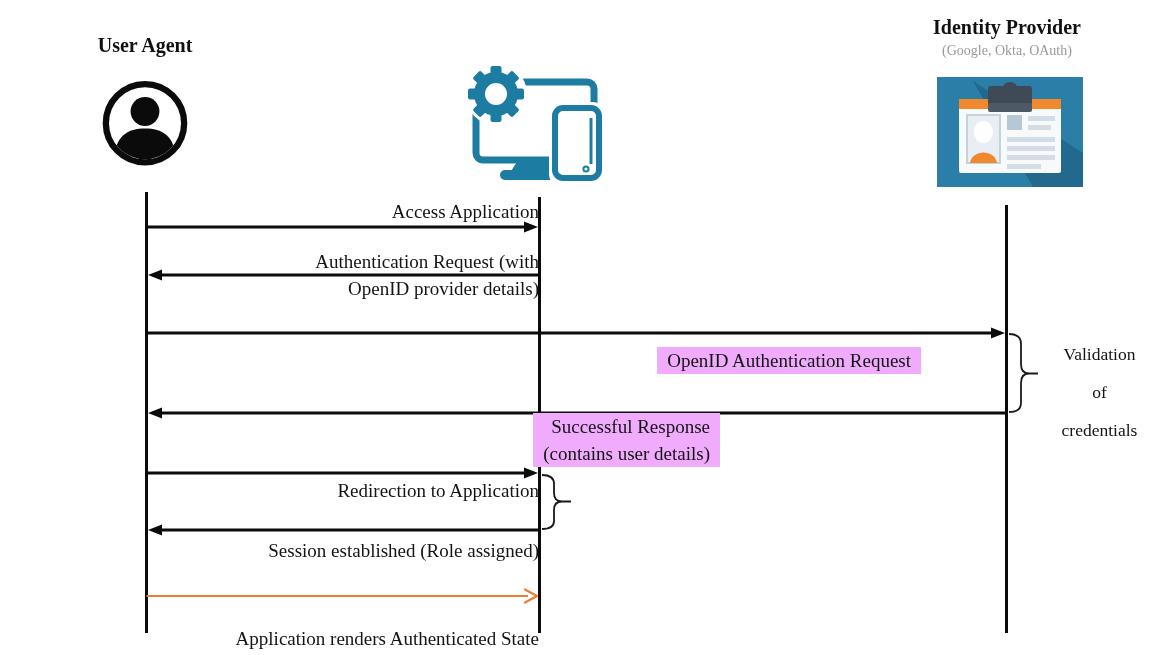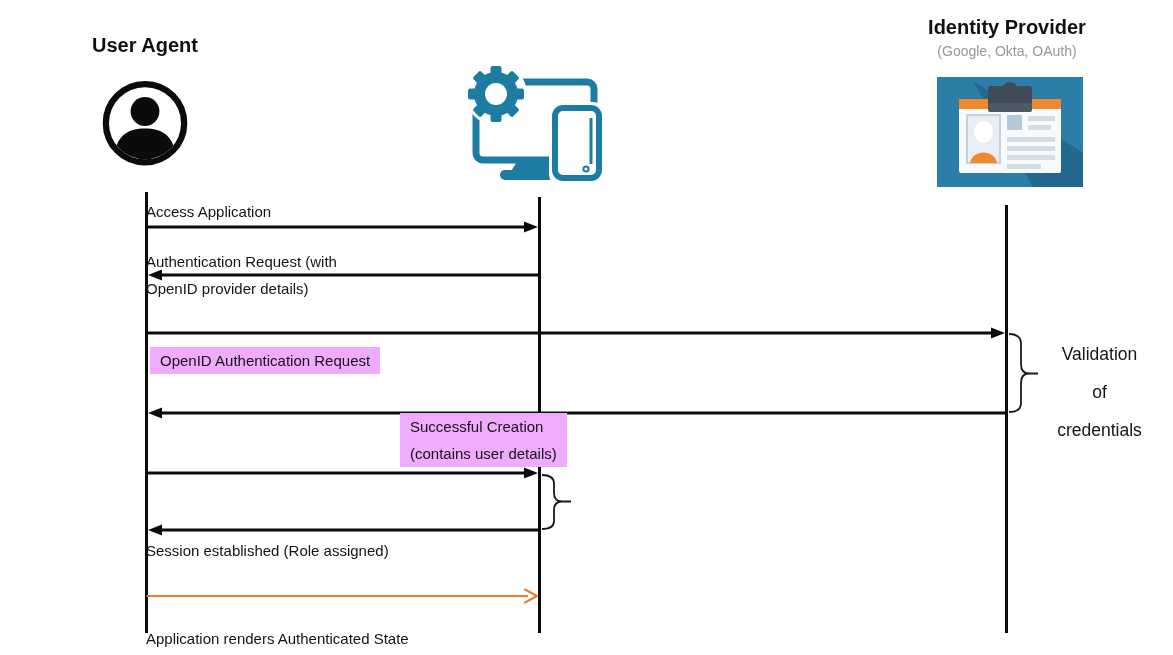--- a/index.html
+++ b/index.html
@@ -1,22 +1,22 @@
 <!DOCTYPE html>
 <html><head>
 <meta charset="utf-8">
 <style>
   html,body{margin:0;padding:0;background:#ffffff;}
   .canvas{position:relative;width:1173px;height:655px;background:#fff;overflow:hidden;
-          font-family:Liberation Sans, sans-serif;color:#111;}
+          font-family:Liberation Serif, serif;color:#111;}
   .overlay{position:absolute;left:0;top:0;z-index:1;}
   .icon-box{position:absolute;z-index:2;}
   .actor-title{position:absolute;z-index:3;font-weight:bold;font-size:20px;text-align:center;color:#111;}
   .actor-subtitle{position:absolute;z-index:3;font-size:14px;text-align:center;color:#999999;}
-  .msg{position:absolute;z-index:4;font-size:15px;line-height:27px;text-align:left;
+  .msg{position:absolute;z-index:4;font-size:19px;line-height:27px;text-align:right;
        white-space:pre-line;color:#141414;}
   .msg .mask{background:#f0abfc;display:inline-block;padding:0 10px;}
   .note{position:absolute;z-index:4;font-size:17.5px;line-height:38px;text-align:center;
         white-space:pre-line;color:#141414;}
 </style>
 </head>
 <body>
 
 <div class="canvas">
 
@@ -153,23 +153,24 @@
     <path d="M542,475 Q554,475 554,484 V493 Q554,501.5 562,501.5 H571 M542,529 Q554,529 554,521 V510 Q554,501.5 562,501.5" stroke="#1a1a1a" stroke-width="1.8" fill="none"></path>
   </svg>
 
   <div class="msg" style="left:146px;top:198px;width:393px;">Access Application</div>
   <div class="msg" style="left:146px;top:248px;width:393px;">Authentication Request (with
 OpenID provider details)</div>
   <div class="msg" style="left:150px;top:320px;width:771px;">
     <span class="mask">OpenID Authentication Request</span>
   </div>
   <div class="msg" style="left:400px;top:386px;width:320px;">
-    <span class="mask">Successful Creation
+    <span class="mask">Successful Response
 (contains user details)</span>
   </div>
+  <div class="msg" style="left:146px;top:477px;width:393px;">Redirection to Application</div>
   <div class="msg" style="left:146px;top:537px;width:393px;">Session established (Role assigned)</div>
   <div class="msg" style="left:146px;top:613px;width:393px;margin-top:12px;">Application renders Authenticated State</div>
 
   <div class="note" style="left:1032px;top:335px;width:135px;">Validation
 of
 credentials</div>
 
 </div>
 
 </body></html>

